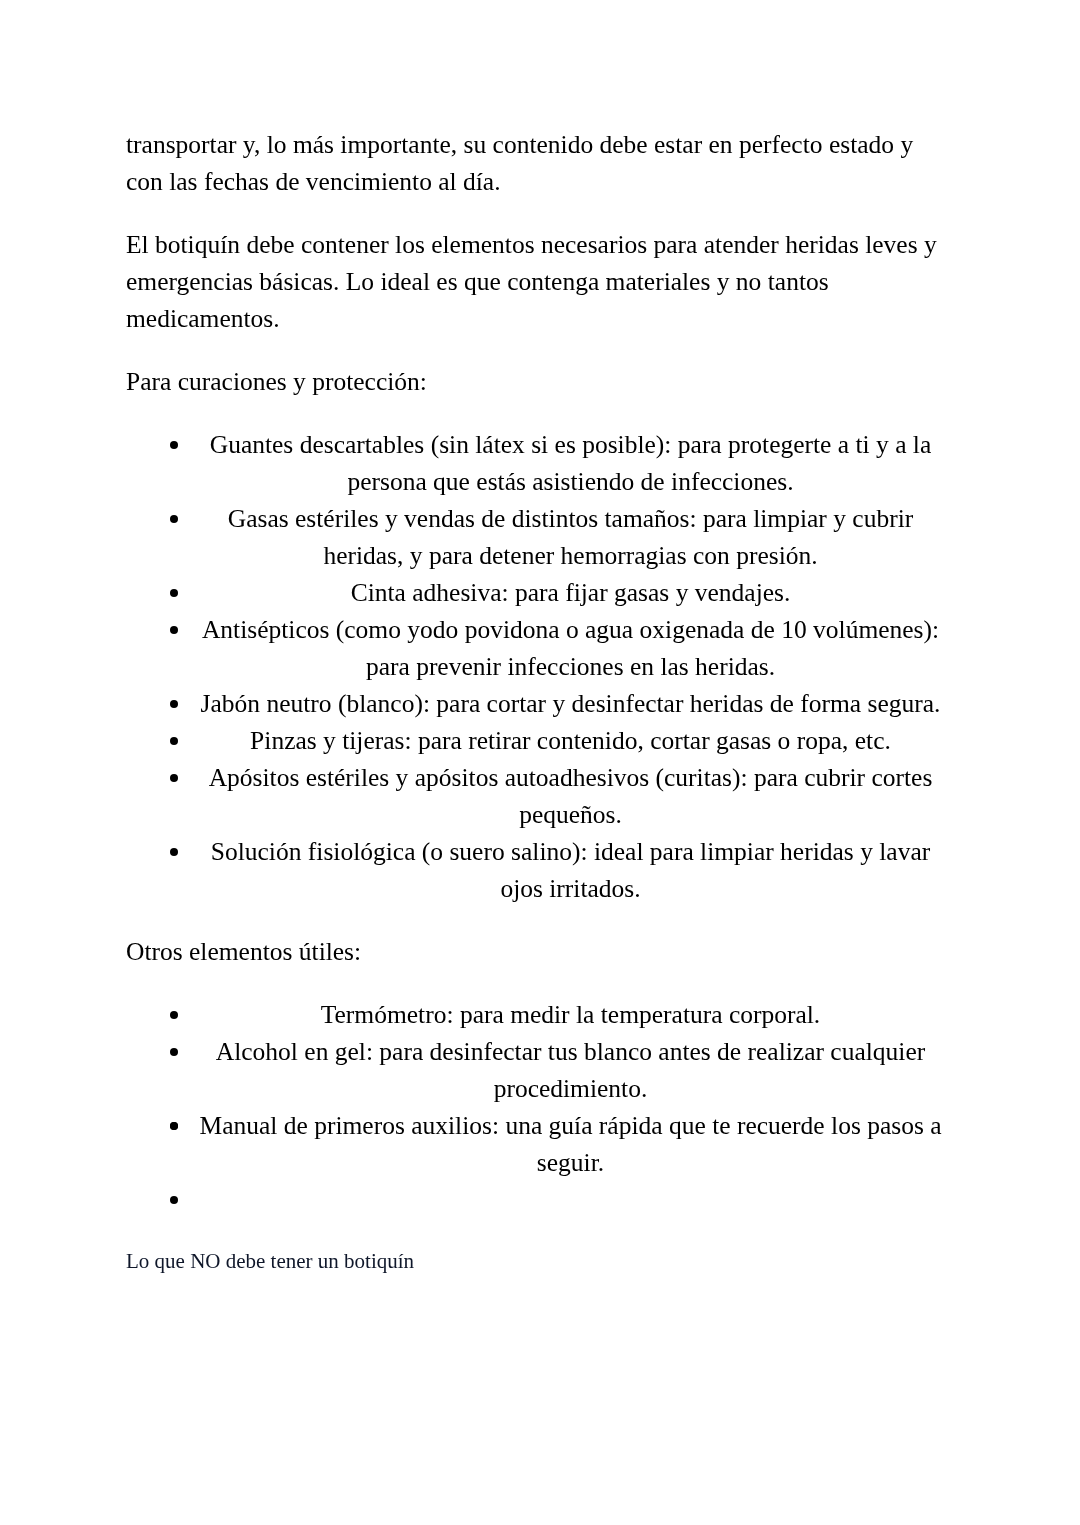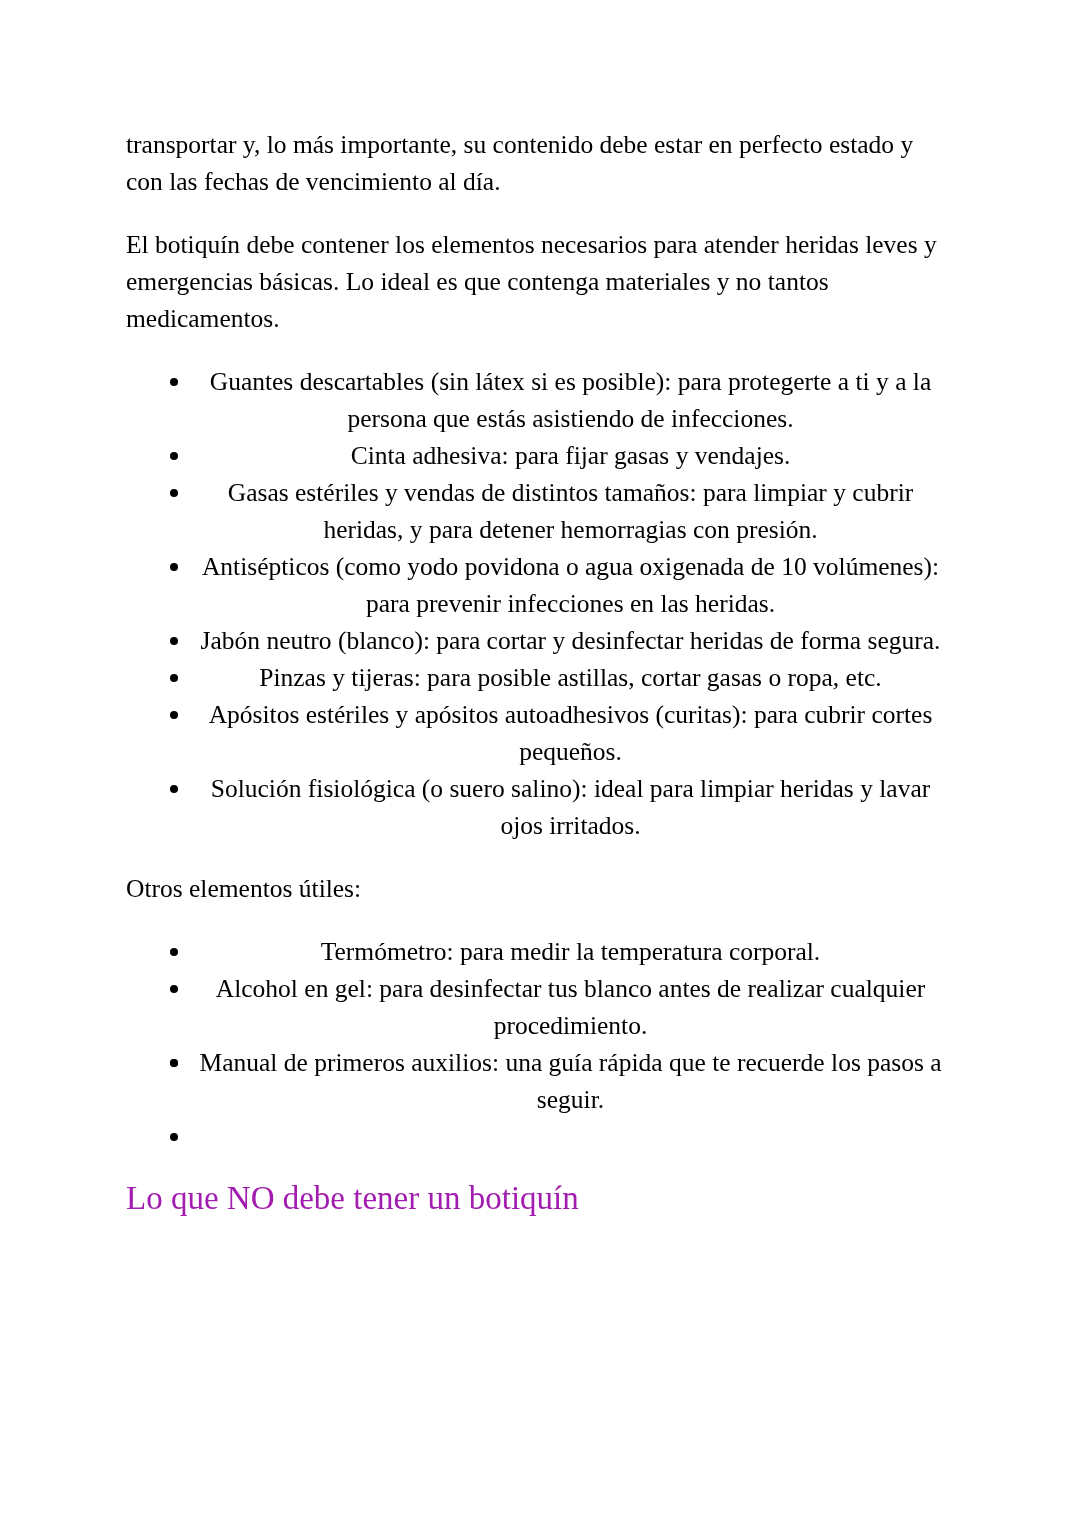--- a/index.html
+++ b/index.html
@@ -56,61 +56,62 @@
     top: 15px;
     width: 8px;
     height: 8px;
     background: #000000;
     border-radius: 50%;
   }
   .closing-wrap {
     margin-top: 62px;
   }
   .closing {
-    font-size: 33px;
+    font-size: 21px;
     line-height: 37px;
     margin: 0;
-    color: #a21caf;
+    color: #0f172a;
   }
 </style>
 </head>
 <body>
 
 <div class="page">
   <div class="content">
 
     <p class="para">transportar y, lo más importante, su contenido debe estar en perfecto estado y con las fechas de vencimiento al día.</p>
 
     <p class="para">El botiquín debe contener los elementos necesarios para atender heridas leves y emergencias básicas. Lo ideal es que contenga materiales y no tantos medicamentos.</p>
 
+    <p class="para">Para curaciones y protección:</p>
 
     <ul class="bullets">
       <li>
         <span class="disc"></span>
         <span>Guantes descartables (sin látex si es posible): para protegerte a ti y a la persona que estás asistiendo de infecciones.</span>
       </li>
       <li>
         <span class="disc"></span>
-        <span>Cinta adhesiva: para fijar gasas y vendajes.</span>
+        <span>Gasas estériles y vendas de distintos tamaños: para limpiar y cubrir heridas, y para detener hemorragias con presión.</span>
       </li>
       <li>
         <span class="disc"></span>
-        <span>Gasas estériles y vendas de distintos tamaños: para limpiar y cubrir heridas, y para detener hemorragias con presión.</span>
+        <span>Cinta adhesiva: para fijar gasas y vendajes.</span>
       </li>
       <li>
         <span class="disc"></span>
         <span>Antisépticos (como yodo povidona o agua oxigenada de 10 volúmenes): para prevenir infecciones en las heridas.</span>
       </li>
       <li>
         <span class="disc"></span>
         <span>Jabón neutro (blanco): para cortar y desinfectar heridas de forma segura.</span>
       </li>
       <li>
         <span class="disc"></span>
-        <span>Pinzas y tijeras: para posible astillas, cortar gasas o ropa, etc.</span>
+        <span>Pinzas y tijeras: para retirar contenido, cortar gasas o ropa, etc.</span>
       </li>
       <li>
         <span class="disc"></span>
         <span>Apósitos estériles y apósitos autoadhesivos (curitas): para cubrir cortes pequeños.</span>
       </li>
       <li>
         <span class="disc"></span>
         <span>Solución fisiológica (o suero salino): ideal para limpiar heridas y lavar ojos irritados.</span>
       </li>
     </ul>

